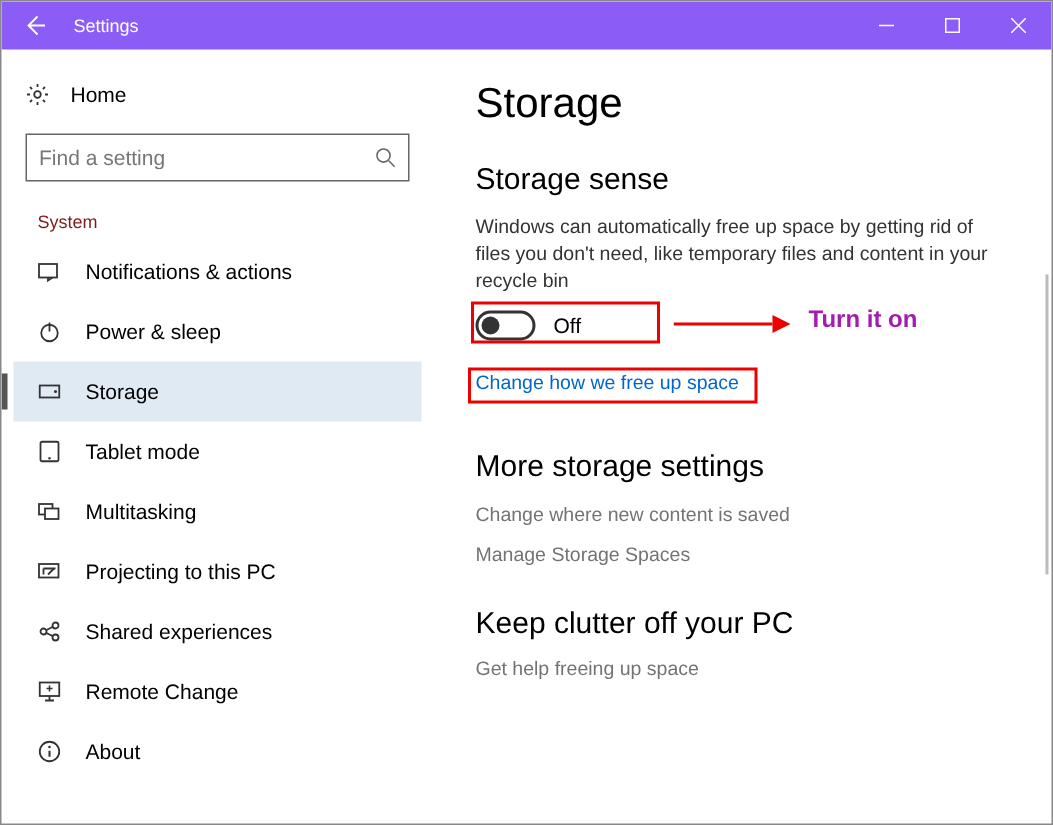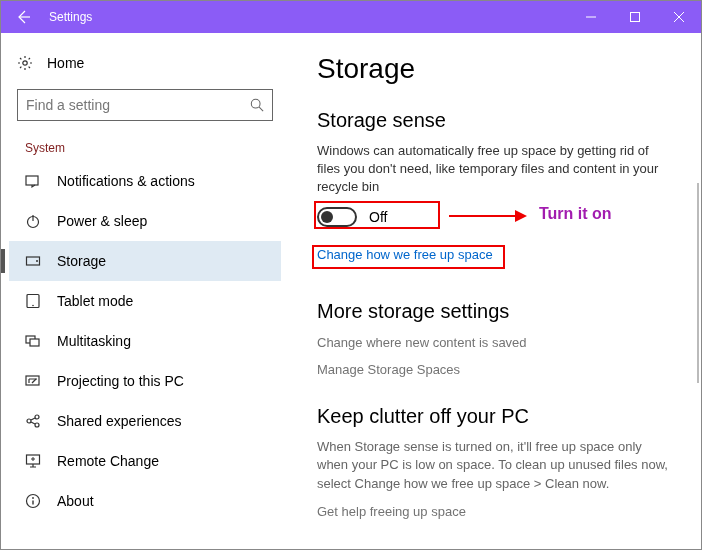--- a/index.html
+++ b/index.html
@@ -190,21 +190,20 @@
         </div>
       <span class="toggle-label">Off</span>
     </div>
     <span class="link">Change how we free up space</span>
 
     <h2 class="spaced">More storage settings</h2>
     <span class="setting-link">Change where new content is saved</span>
     <span class="setting-link">Manage Storage Spaces</span>
 
     <h2 class="spaced">Keep clutter off your PC</h2>
-    <p class="note">When Storage sense is turned on, it'll free up space only when your PC is low on space. To clean up unused files now, select Change how we free up space &gt; Clean now.</p>
     <span class="setting-link" style="margin-top:10px">Get help freeing up space</span>
 
     <div class="scroll-ind"></div>
   </div>
 </div>
 
 <div class="redbox" style="left:313px; top:200px; width:126px; height:28px;"></div>
 <div class="redbox" style="left:311px; top:244px; width:193px; height:24px;"></div>
 <svg class="arrow" style="left:448px; top:205px; width:80px; height:20px;">
   <line x1="0" y1="10" x2="66" y2="10" stroke="#e00" stroke-width="2"></line>

